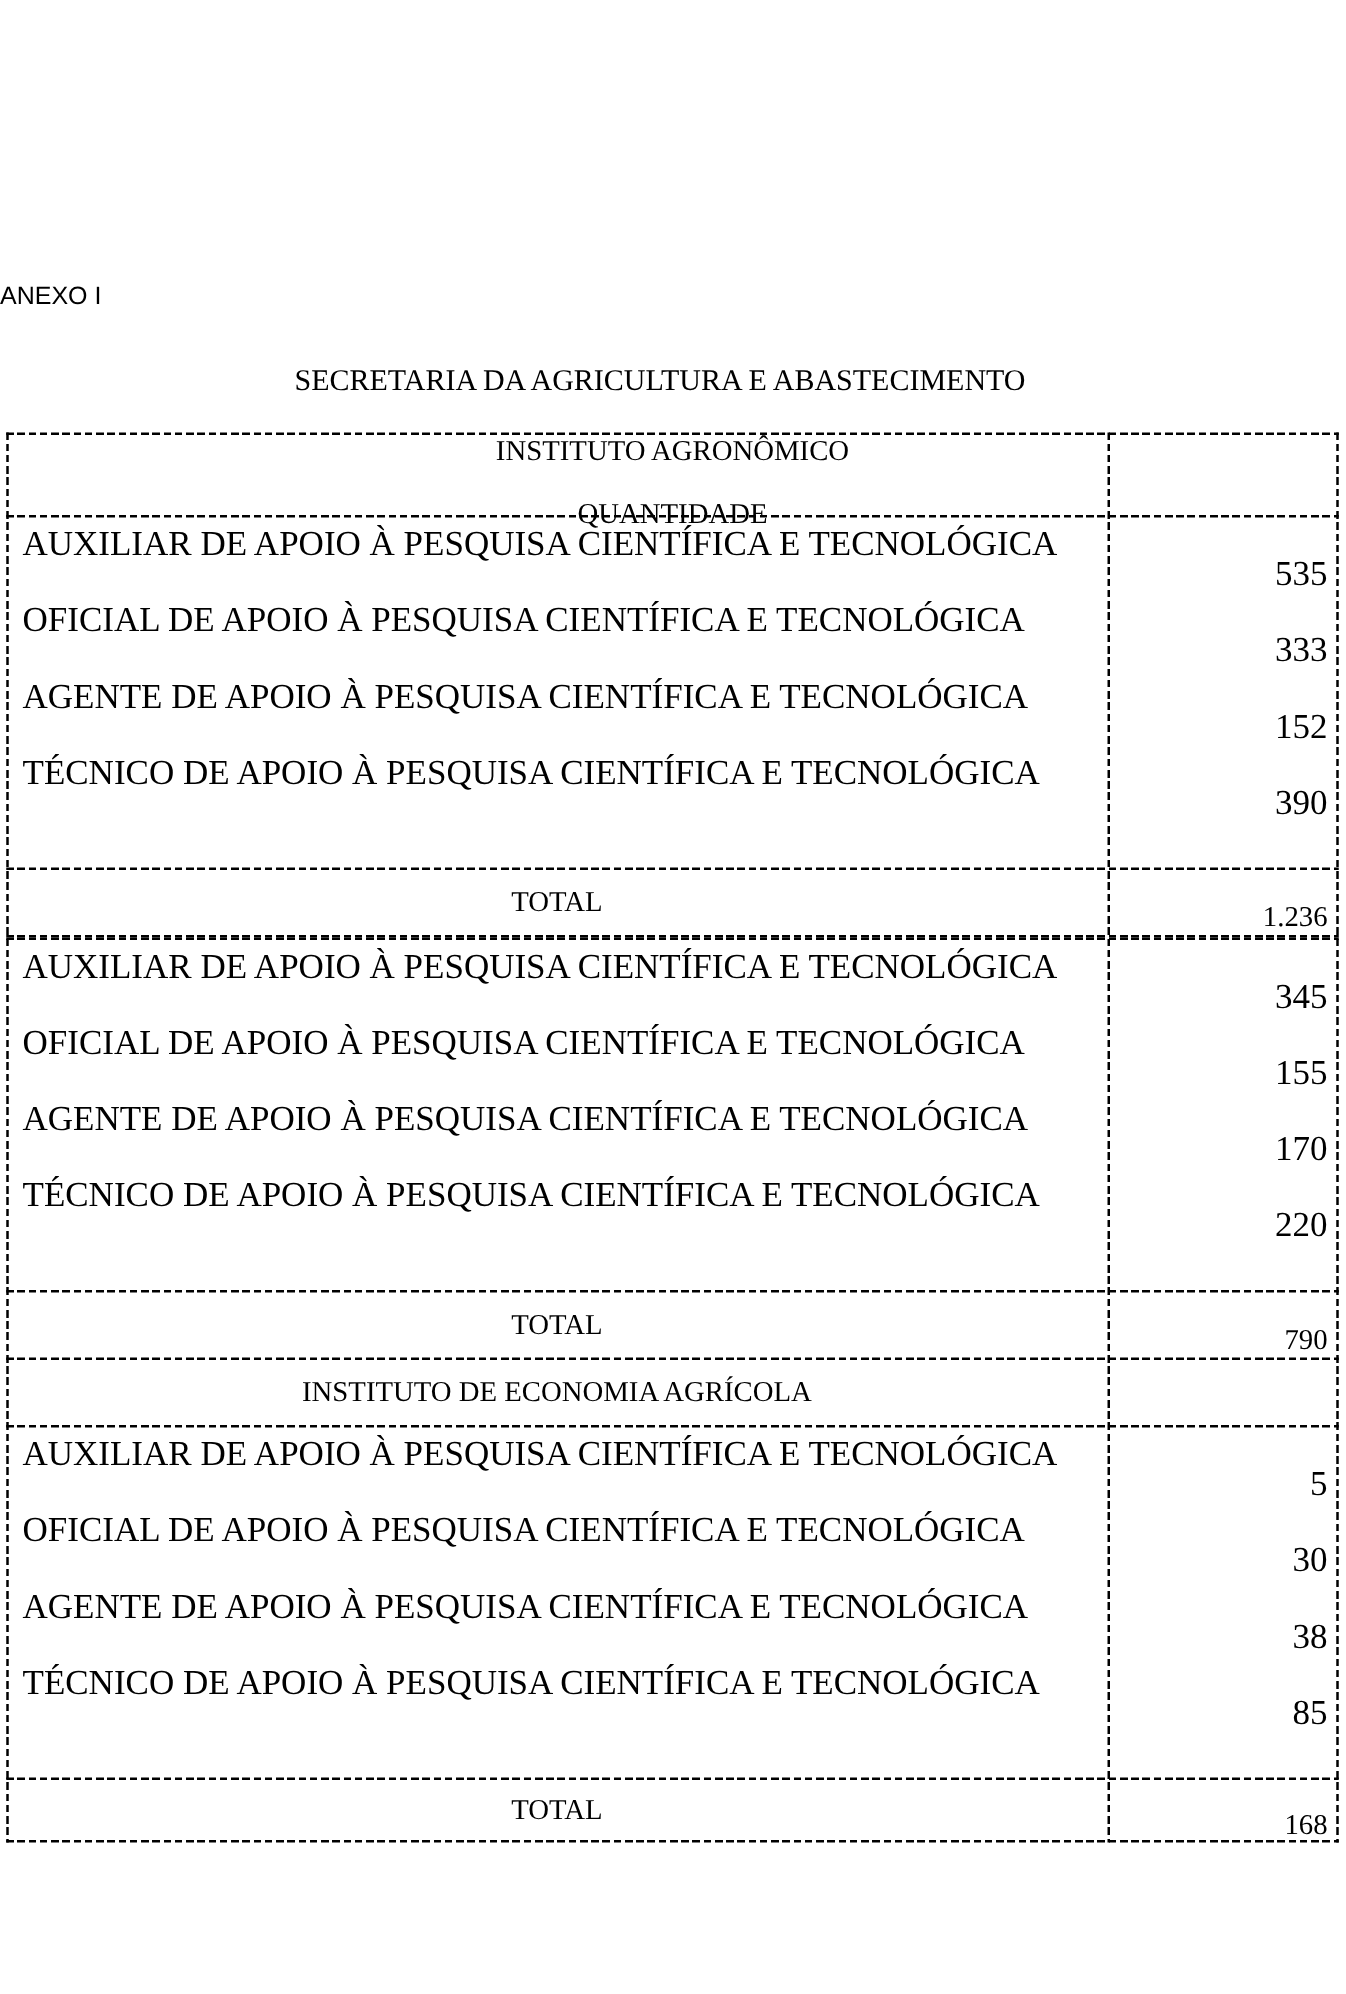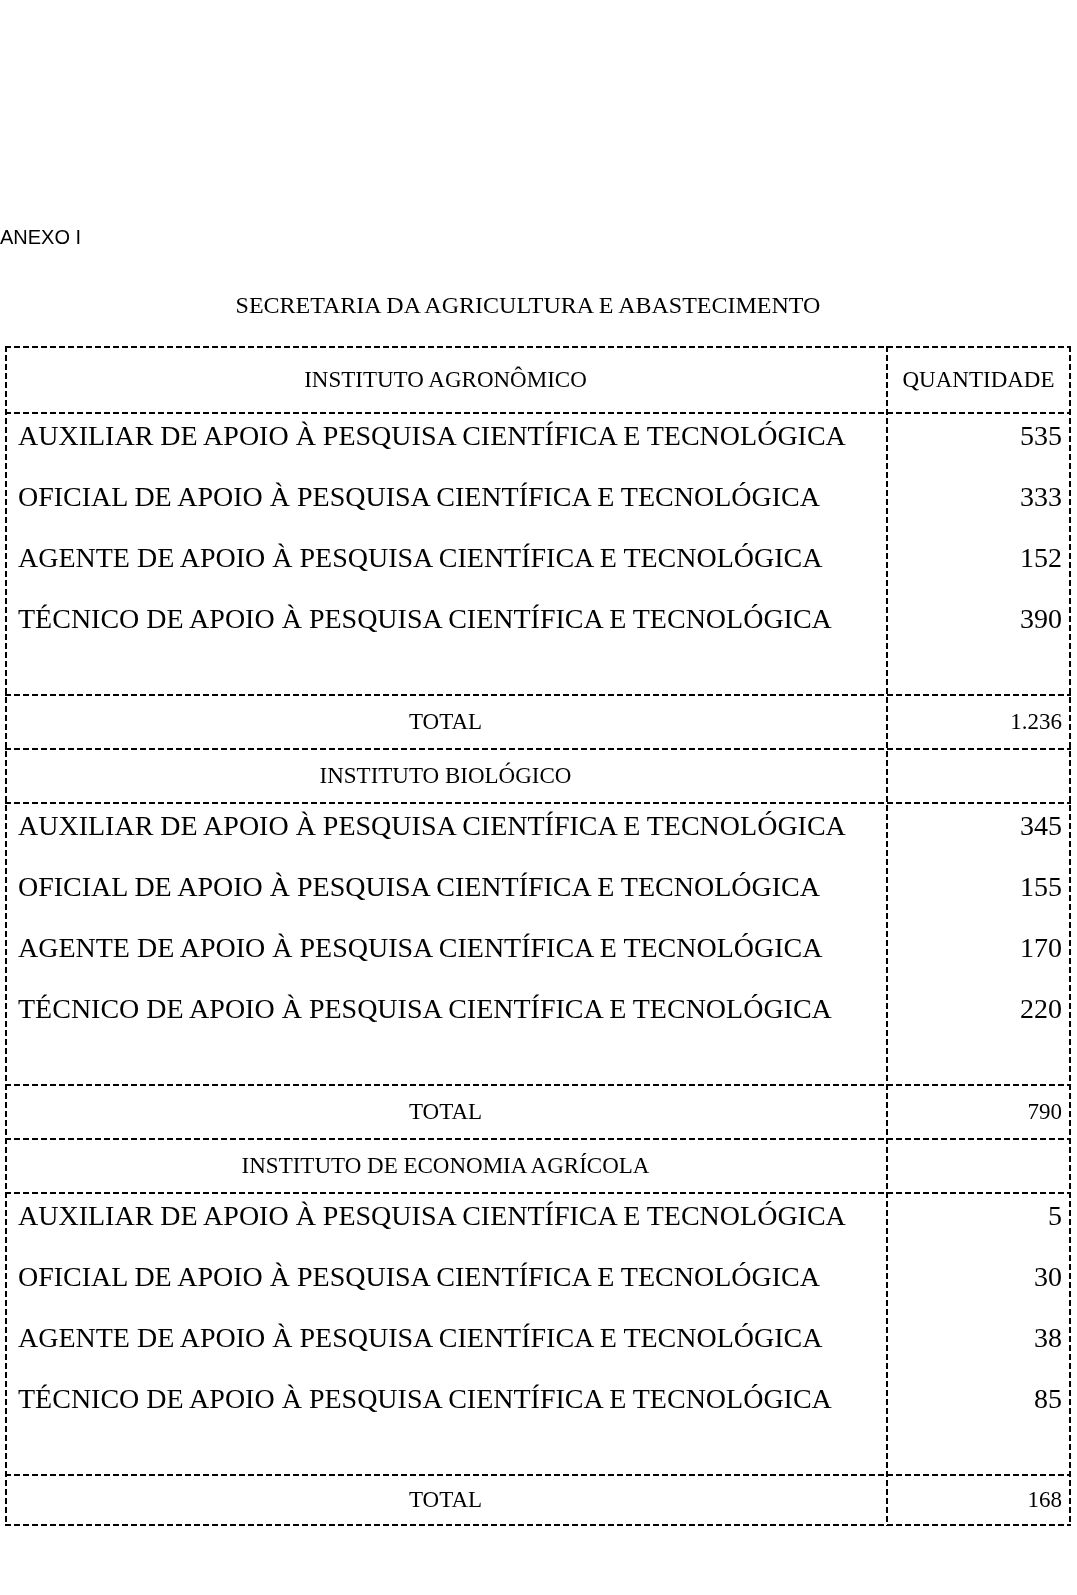--- a/index.html
+++ b/index.html
@@ -50,23 +50,23 @@
     bottom: 0;
     width: 2px;
     background: repeating-linear-gradient(180deg, #000 0 6px, transparent 6px 9px);
   }
   .vline.v-left  { left: 0; }
   .vline.v-mid   { left: 881px; }
   .vline.v-right { right: 0; }
 
   .trow { display: flex; align-items: center; font-size: 23px; }
   .cell-l { width: 881px; box-sizing: border-box; }
-  .cell-r { flex: 1; box-sizing: border-box; }
+  .cell-r { flex: 1; box-sizing: border-box; margin-top: 24px; }
 
-  .header-row { height: 64px; }
+  .header-row { height: 64px; flex-direction: column; }
   .header-row .cell-l { text-align: center; }
   .header-row .cell-r { text-align: center; }
 
   .block { padding: 6px 0 30px 0; }
   .job-row { height: 61px; display: flex; align-items: flex-start; font-size: 28px; }
   .job-row .cell-l { padding-left: 13px; }
   .job-row .cell-r { text-align: right; padding-right: 9px; }
 
   .total-row { height: 52px; }
   .total-row .cell-l { text-align: center; }
@@ -115,24 +115,20 @@
     </div>
   </div>
   <div class="hline"></div>
 
   <div class="trow total-row">
     <div class="cell-l">TOTAL</div>
     <div class="cell-r">1.236</div>
   </div>
   <div class="hline"></div>
 
-  <div class="trow section-row">
-    <div class="cell-l">INSTITUTO BIOLÓGICO</div>
-    <div class="cell-r"></div>
-  </div>
   <div class="hline"></div>
 
   <div class="block">
     <div class="trow job-row">
       <div class="cell-l">AUXILIAR DE APOIO À PESQUISA CIENTÍFICA E TECNOLÓGICA</div>
       <div class="cell-r">345</div>
     </div>
     <div class="trow job-row">
       <div class="cell-l">OFICIAL DE APOIO À PESQUISA CIENTÍFICA E TECNOLÓGICA</div>
       <div class="cell-r">155</div>

